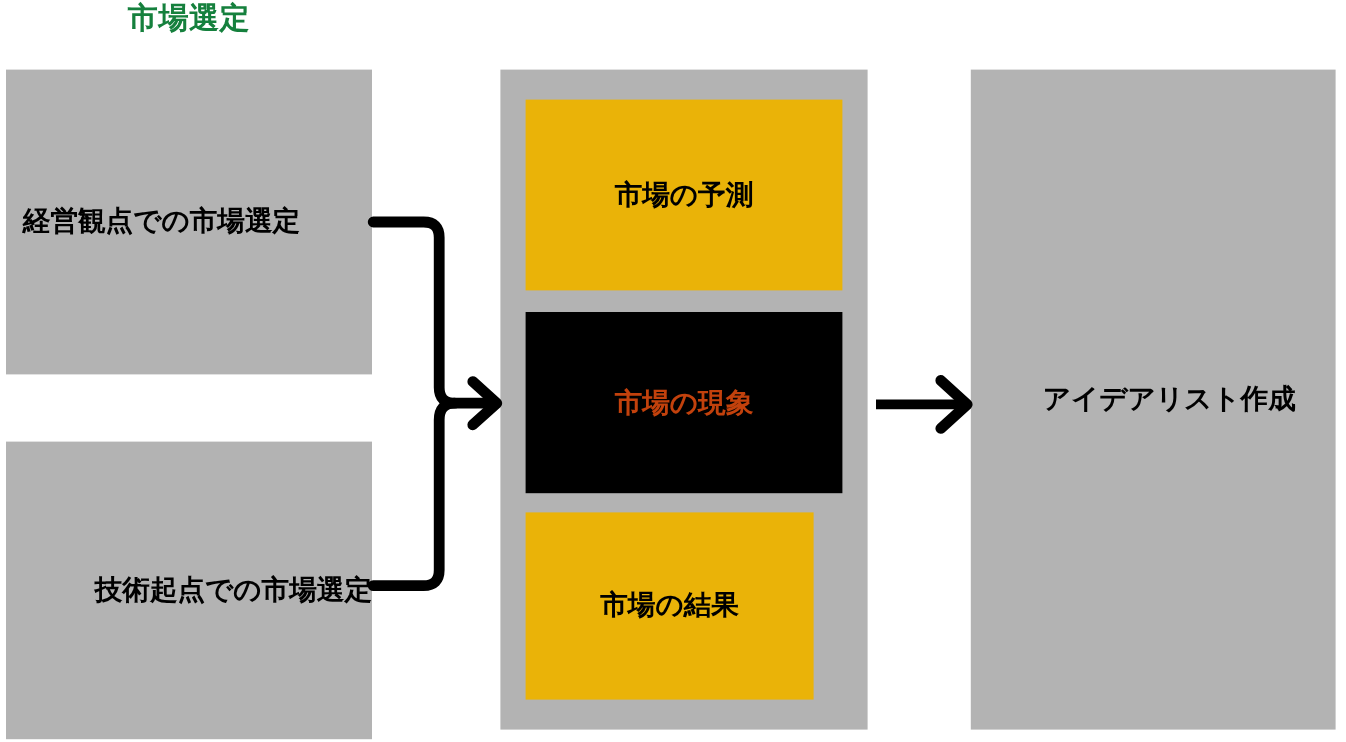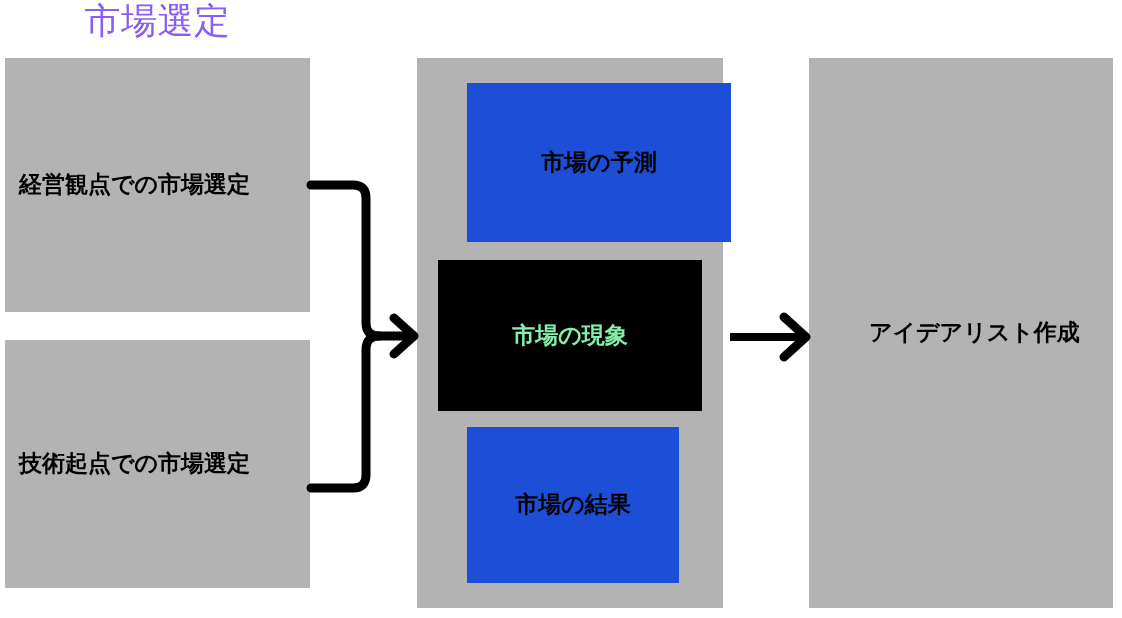--- a/index.html
+++ b/index.html
@@ -19,71 +19,71 @@
   #diagram {
     position: absolute;
     left: 0; top: 0;
     width: 1122px;
     height: 618px;
   }
 
   
   .col-header {
     position: absolute;
-    font-size: 36px;
-    font-weight: normal;
-    color: #8b5cf6;
+    font-size: 25px;
+    font-weight: bold;
+    color: #15803d;
     text-align: center;
     letter-spacing: 0.5px;
     line-height: 1;
     white-space: nowrap;
   }
   #header-market  { left: 5px;   top: 3px;  width: 305px; }
   #header-research{ left: 417px; top: 3px;  width: 306px; }
   #header-idea    { left: 809px; top: 3px;  width: 304px; }
 
   
   .box {
     position: absolute;
     box-sizing: border-box;
     display: flex;
     align-items: center;
   }
   .box-gray  { background: #b3b3b3; }
-  .box-white { background: #1d4ed8; margin-left: 29px; }
+  .box-white { background: #eab308; }
   .box-black { background: #000000; }
 
   .box-label {
     font-size: 23px;
     font-weight: bold;
     color: #000000;
     line-height: 1.1;
     white-space: nowrap;
   }
-  .box-label.on-dark { color: #86efac; }
+  .box-label.on-dark { color: #c2410c; }
 
   
   .label-left { padding-left: 14px; }
   
   .label-center { width: 100%; text-align: center; }
 
   
   #box-mgmt-view { left: 5px; top: 58px;  width: 305px; height: 254px; }
-  #box-tech-view { left: 5px; top: 340px; width: 305px; height: 248px; }
+  #box-tech-view { left: 5px; top: 368px; width: 305px; height: 248px; justify-content: flex-end; }
 
   
   #research-container {
     position: absolute;
     left: 417px; top: 58px;
     width: 306px; height: 550px;
     background: #b3b3b3;
   }
   #box-forecast  { left: 438px; top: 83px;  width: 264px; height: 159px; }
   #box-phenomena { left: 438px; top: 260px; width: 264px; height: 151px; }
-  #box-result    { left: 438px; top: 427px; width: 212px; height: 156px; }
+  #box-result    { left: 438px; top: 427px; width: 240px; height: 156px; }
 
   
   #box-idea-list { left: 809px; top: 58px; width: 304px; height: 550px; padding-left: 24px; }
   #box-idea-list .box-label { padding-left: 36px; }
 
   
   .connector {
     position: absolute;
     left: 0; top: 0;
     width: 1122px;

